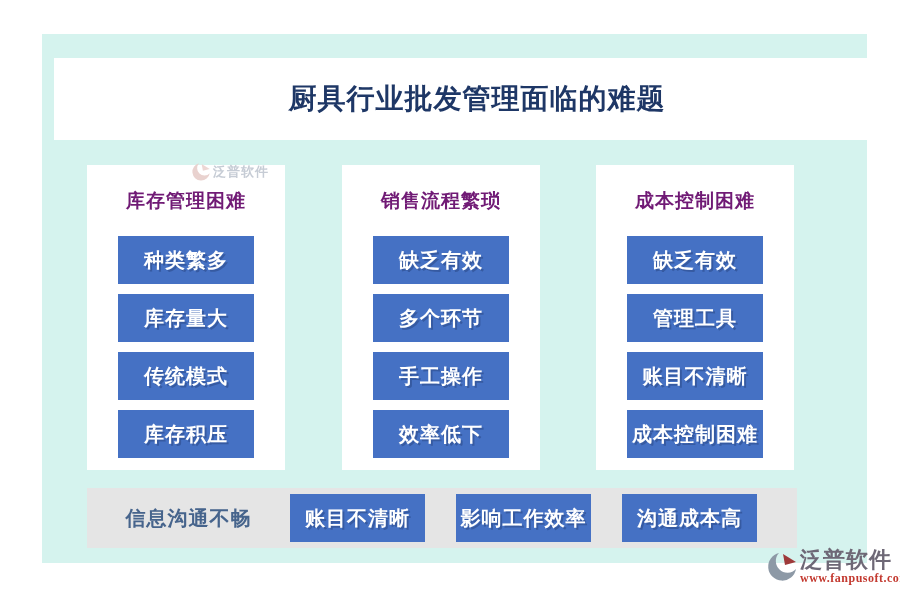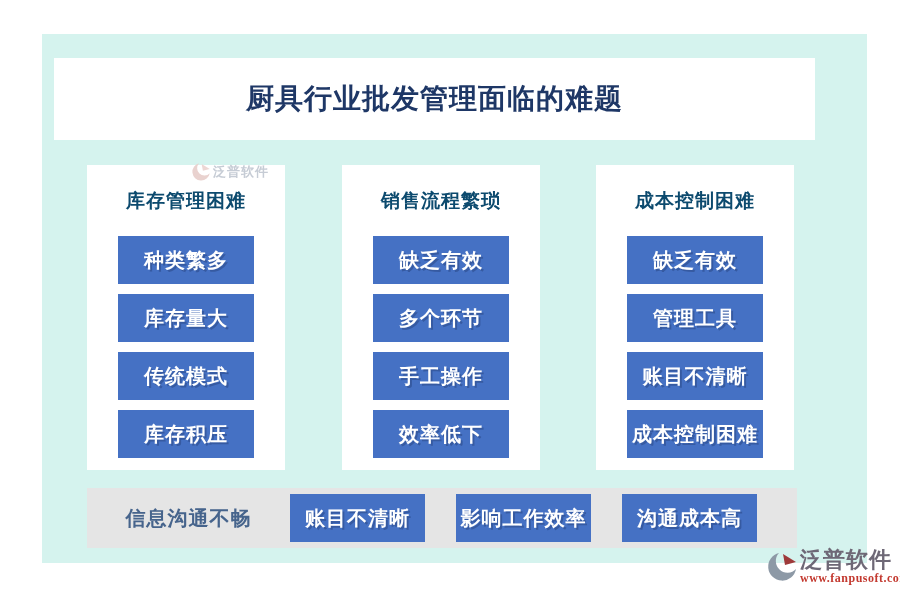--- a/index.html
+++ b/index.html
@@ -6,36 +6,36 @@
   body{
     width:900px;height:600px;position:relative;background:#ffffff;
     font-family:"Liberation Sans","DejaVu Sans",sans-serif;
     overflow:hidden;
   }
   .mint-frame{
     position:absolute;left:42px;top:34px;width:825px;height:529px;
     background:#d5f3ee;
   }
   .title-band{
-    position:absolute;left:54px;top:58px;width:761px;height:82px;
+    position:absolute;left:54px;top:58px;width:846px;height:82px;
     background:#ffffff;display:flex;align-items:center;justify-content:center;
   }
   .page-title{
     font-size:28px;font-weight:bold;color:#1e3766;letter-spacing:1px;
   }
   .col-panel{
     position:absolute;top:165px;width:198px;height:305px;background:#ffffff;
     display:flex;flex-direction:column;align-items:center;box-sizing:border-box;
     padding-top:22px;
   }
   .col-1{left:87px;}
   .col-2{left:342px;}
   .col-3{left:596px;}
   .col-header{
-    font-size:19px;font-weight:bold;color:#0c4a6e;height:28px;line-height:28px;
+    font-size:19px;font-weight:bold;color:#701a75;height:28px;line-height:28px;
     margin-bottom:11px;letter-spacing:1px;position:relative;z-index:2;
   }
   .blue-box{
     width:136px;height:48px;background:#4571c4;color:#ffffff;
     display:flex;align-items:center;justify-content:center;
     font-size:20px;font-weight:bold;margin-top:10px;letter-spacing:1px;
     text-shadow:2px 2px 0 rgba(35,62,120,0.45);
   }
   .bottom-band{
     position:absolute;left:87px;top:488px;width:710px;height:60px;background:#e5e5e5;

